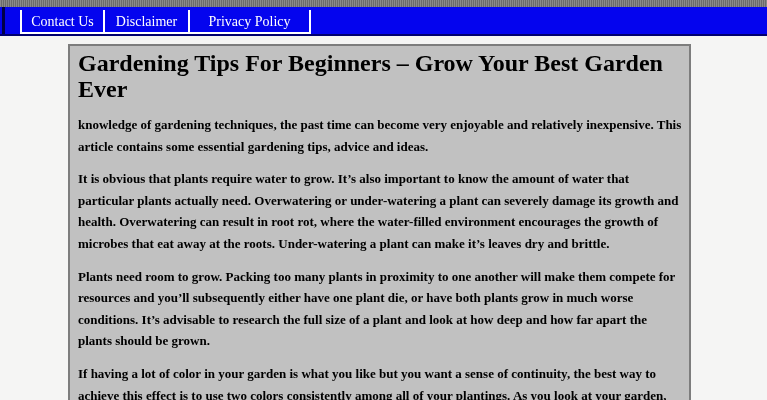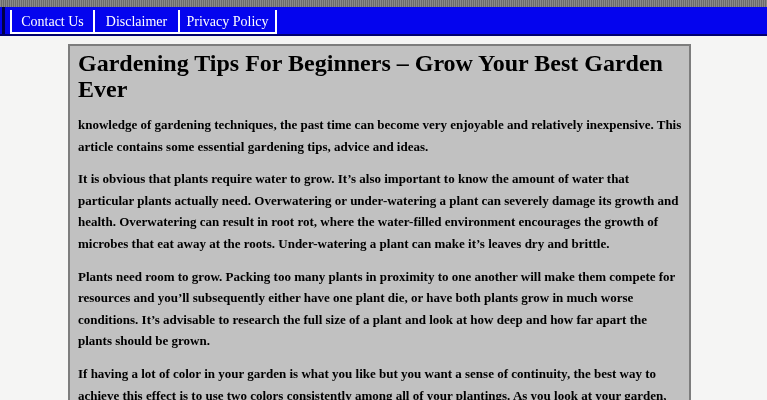--- a/index.html
+++ b/index.html
@@ -27,36 +27,36 @@
     border-bottom: 2px solid #000070;
   }
   .nav-left-edge {
     position: absolute;
     left: 2px; top: 0; bottom: 0;
     width: 3px;
     background: #000048;
   }
   .nav-menu {
     position: absolute;
-    left: 10px; top: 3px; bottom: 0;
+    left: 20px; top: 3px; bottom: 0;
     display: flex;
     border-left: 2px solid #ffffff;
     border-bottom: 2px solid #ffffff;
   }
   .nav-item {
     border-right: 2px solid #ffffff;
     color: #ffffff;
     font-size: 14px;
     line-height: 24px;
     text-align: center;
     cursor: pointer;
   }
   .nav-item.w1 { width: 83px; }
   .nav-item.w2 { width: 85px; }
-  .nav-item.w3 { width: 97px; }
+  .nav-item.w3 { width: 121px; }
 
   
   .content-box {
     position: absolute;
     left: 68px; top: 44px;
     width: 623px;
     height: 420px; 
     background: #c1c1c1;
     border: 2px solid #7d7d7d;
     padding: 2px 10px 10px 8px;

